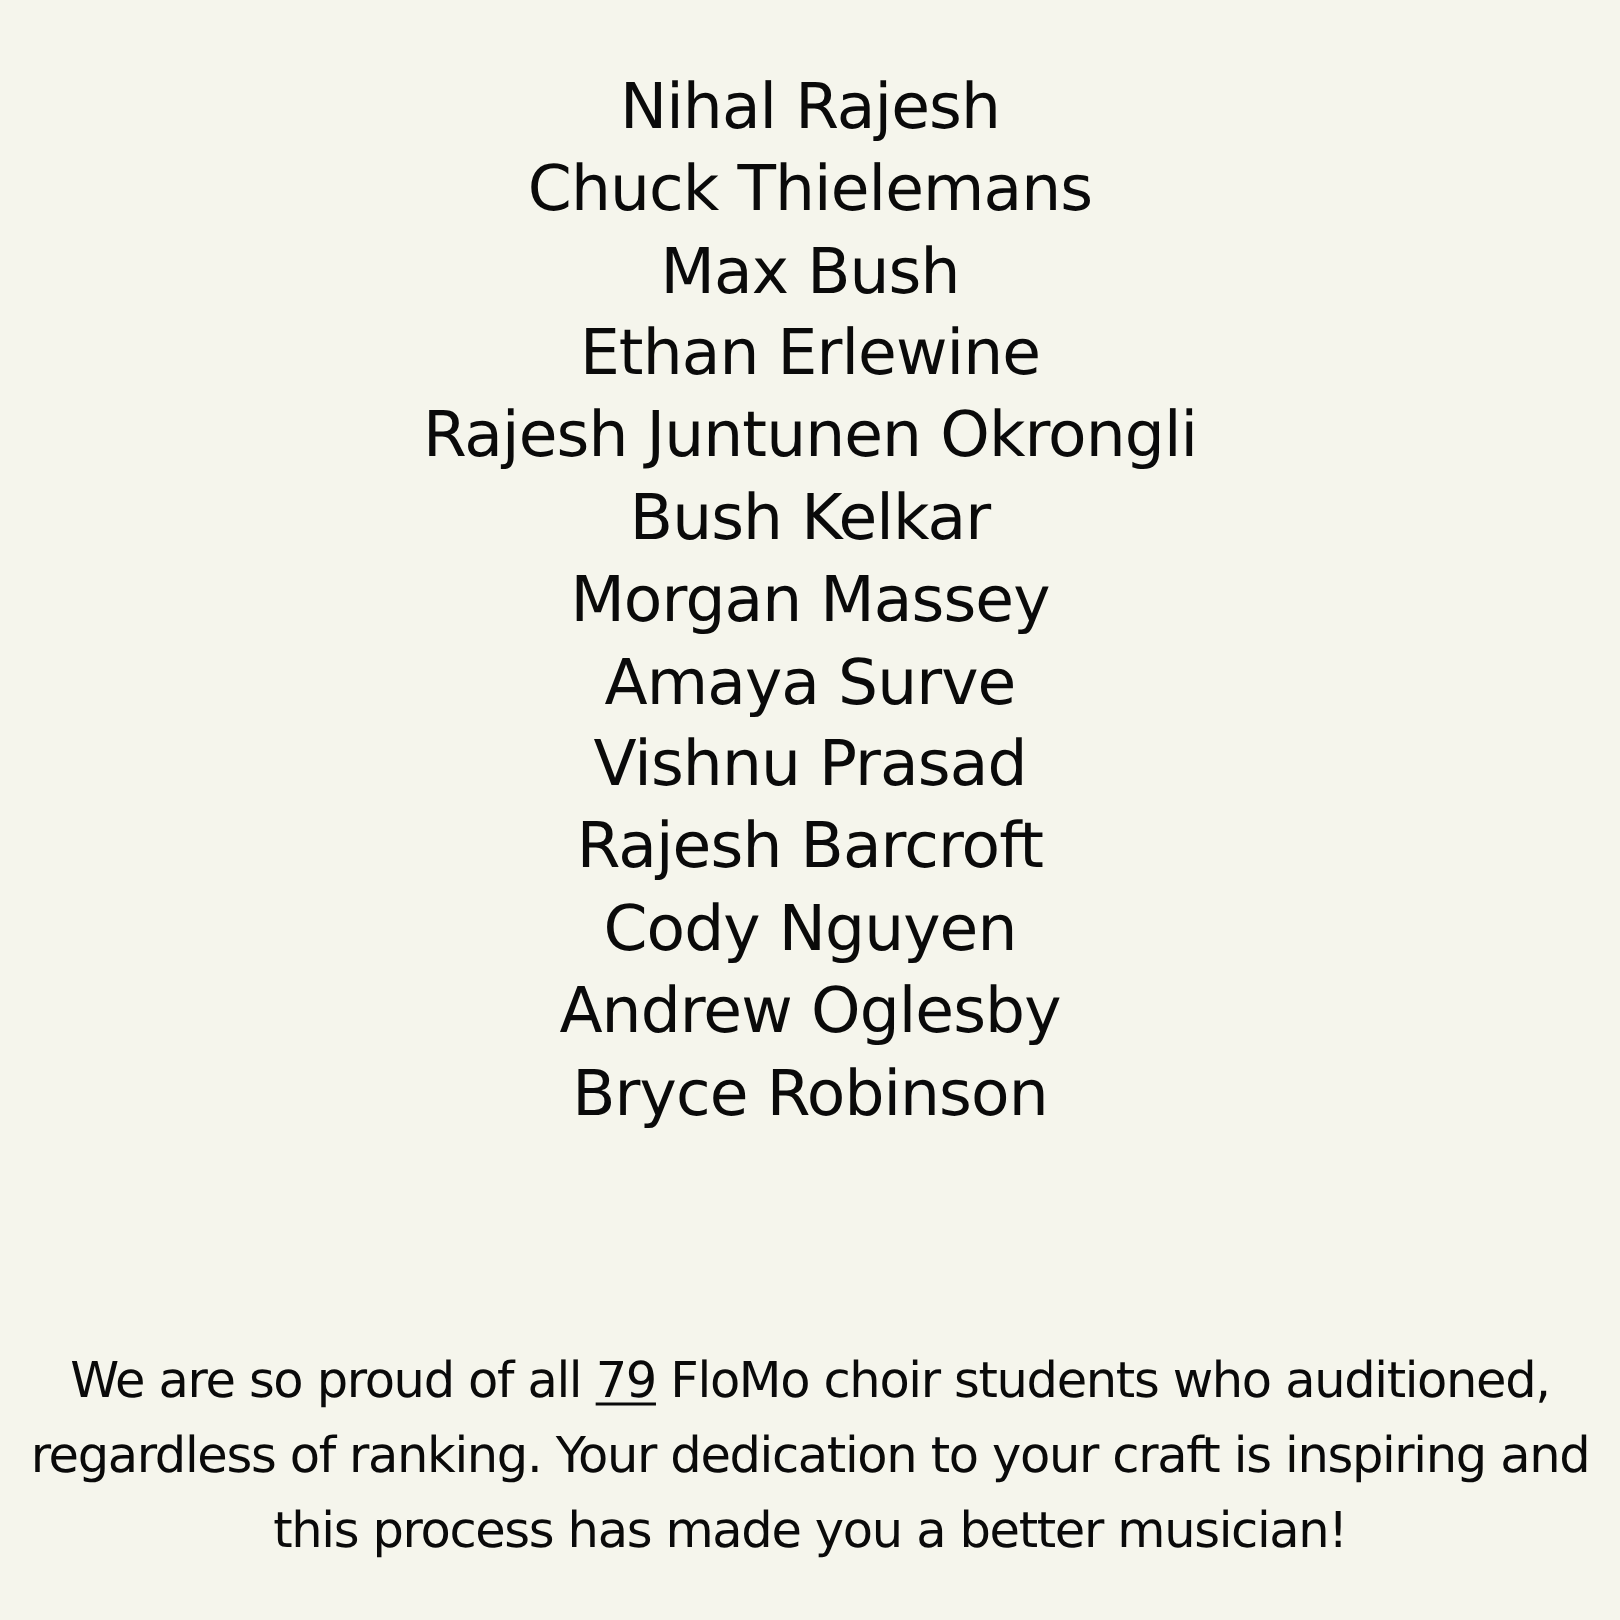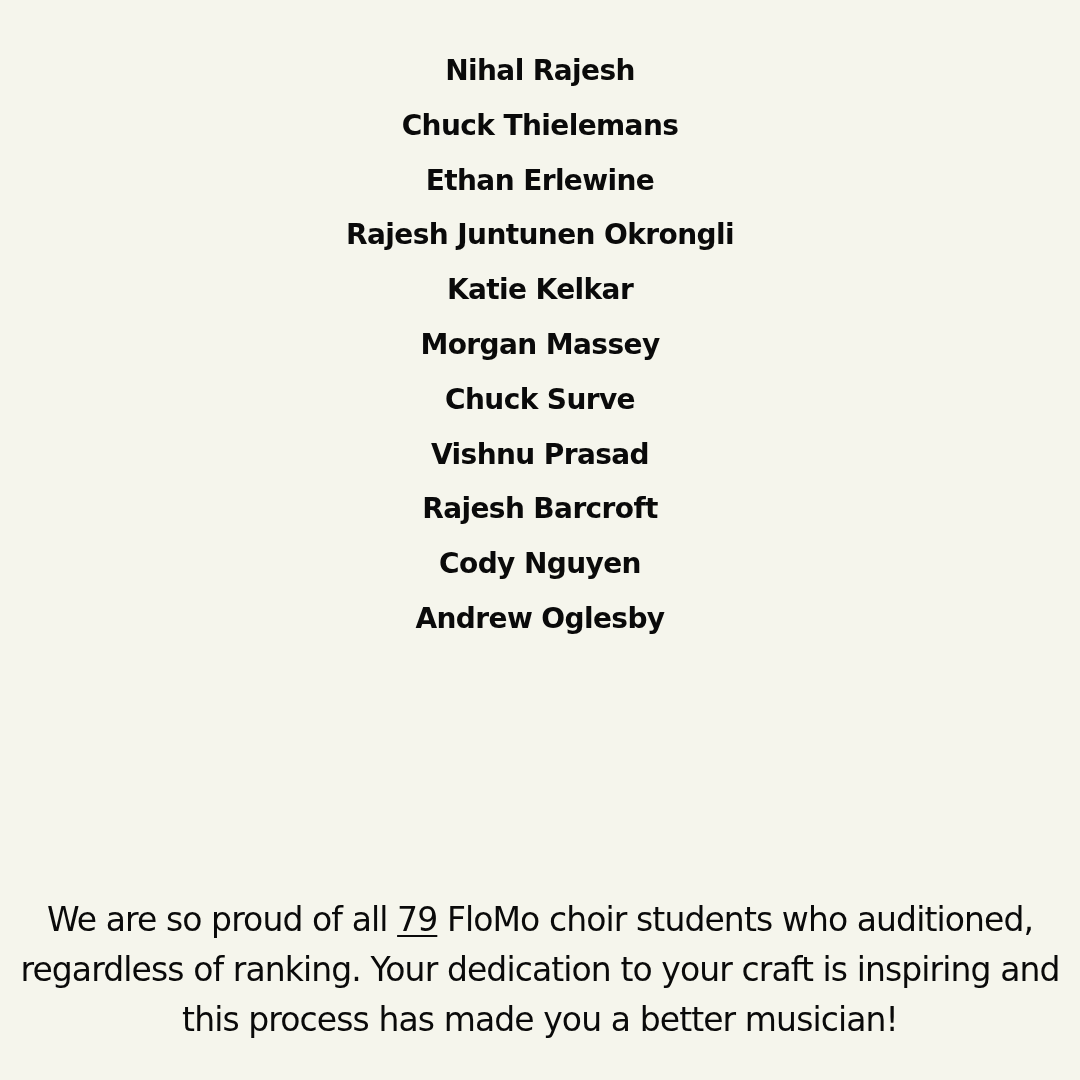--- a/index.html
+++ b/index.html
@@ -19,26 +19,26 @@
       position: absolute;
       top: 44px;
       left: 0;
       width: 1080px;
       margin: 0;
       padding: 0;
       list-style: none;
       text-align: center;
     }
     .names li {
-      font-size: 28px;
+      font-size: 42px;
       line-height: 54.8px;
       height: 54.8px;
       letter-spacing: -0.6px;
       white-space: nowrap;
-      font-weight: 700;
+      font-weight: 400;
     }
     .message {
       position: absolute;
       top: 895px;
       left: 0;
       width: 1080px;
       text-align: center;
       font-size: 33px;
       line-height: 50px;
       letter-spacing: -0.9px;
@@ -53,28 +53,30 @@
       text-decoration-thickness: 2px;
       text-underline-offset: 4px;
     }
   </style>
 </head>
 <body>
 
 <ul class="names">
   <li>Nihal Rajesh</li>
   <li>Chuck Thielemans</li>
+  <li>Max Bush</li>
   <li>Ethan Erlewine</li>
   <li>Rajesh Juntunen Okrongli</li>
-  <li>Katie Kelkar</li>
+  <li>Bush Kelkar</li>
   <li>Morgan Massey</li>
-  <li>Chuck Surve</li>
+  <li>Amaya Surve</li>
   <li>Vishnu Prasad</li>
   <li>Rajesh Barcroft</li>
   <li>Cody Nguyen</li>
   <li>Andrew Oglesby</li>
+  <li>Bryce Robinson</li>
 </ul>
 
 <p class="message">
   <span class="line"><span>We are so proud of all </span><span class="count">79</span><span> FloMo choir students who auditioned,</span></span>
   <span class="line">regardless of ranking. Your dedication to your craft is inspiring and</span>
   <span class="line">this process has made you a better musician!</span>
 </p>
 
 </body></html>

